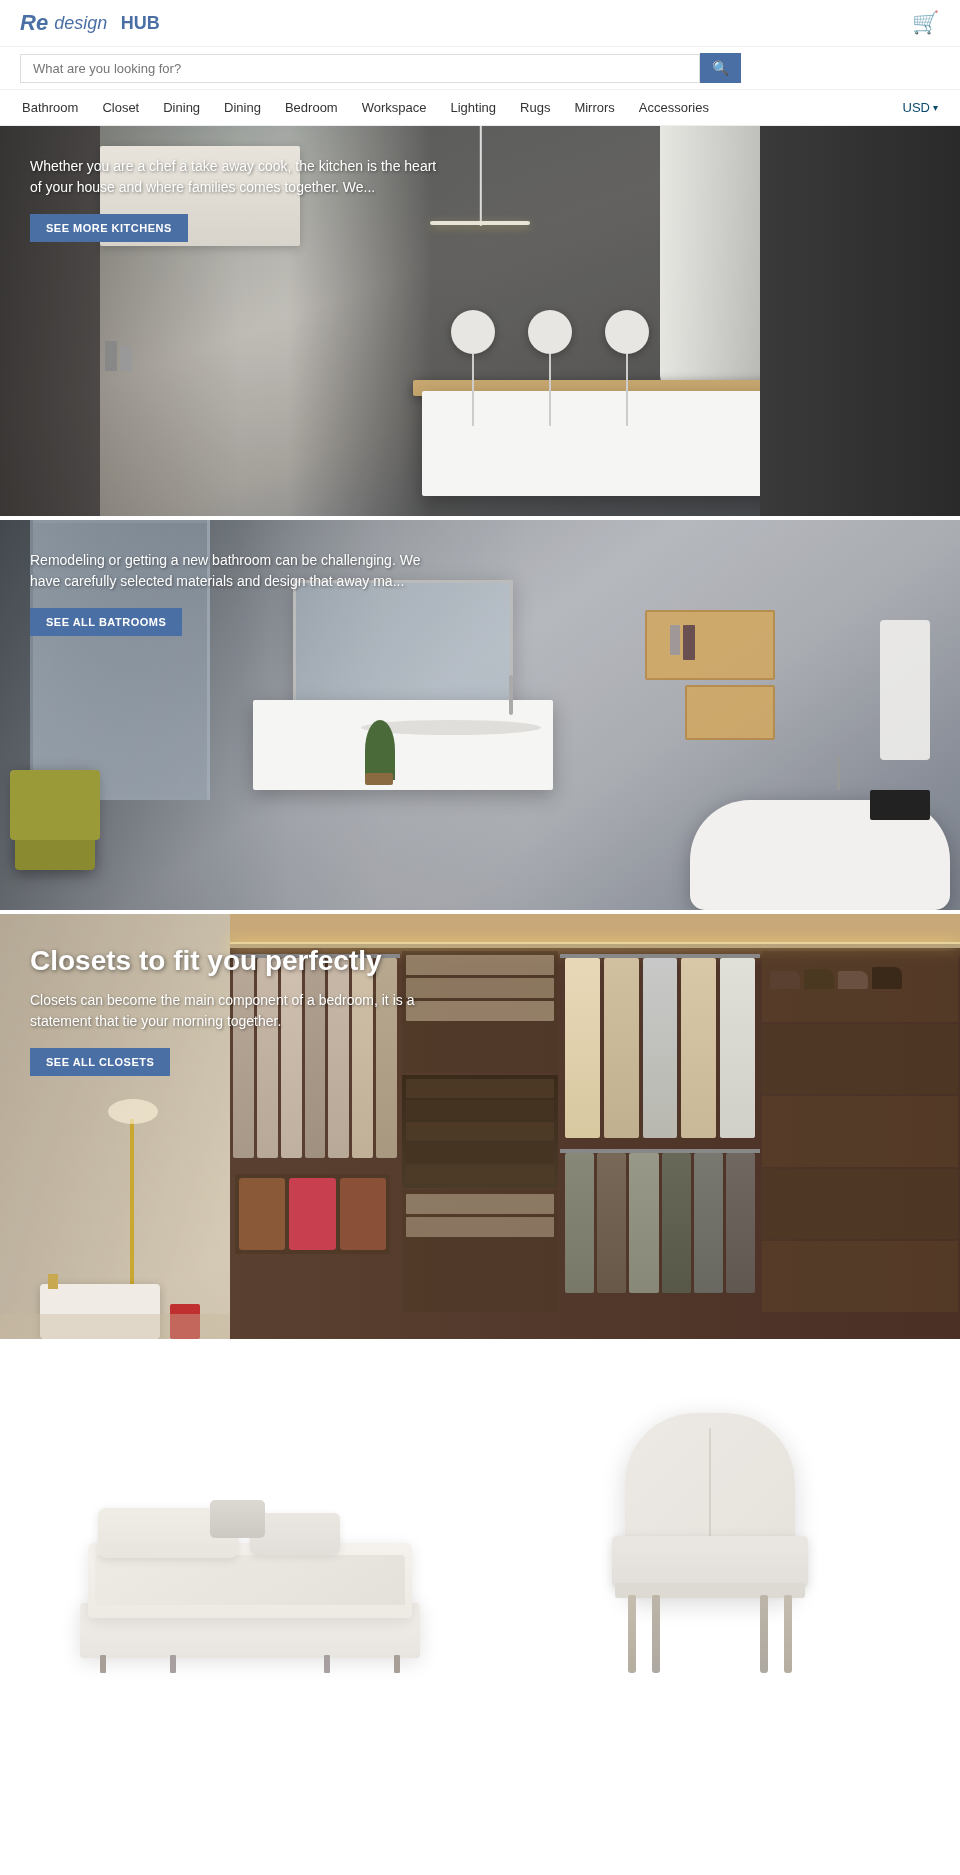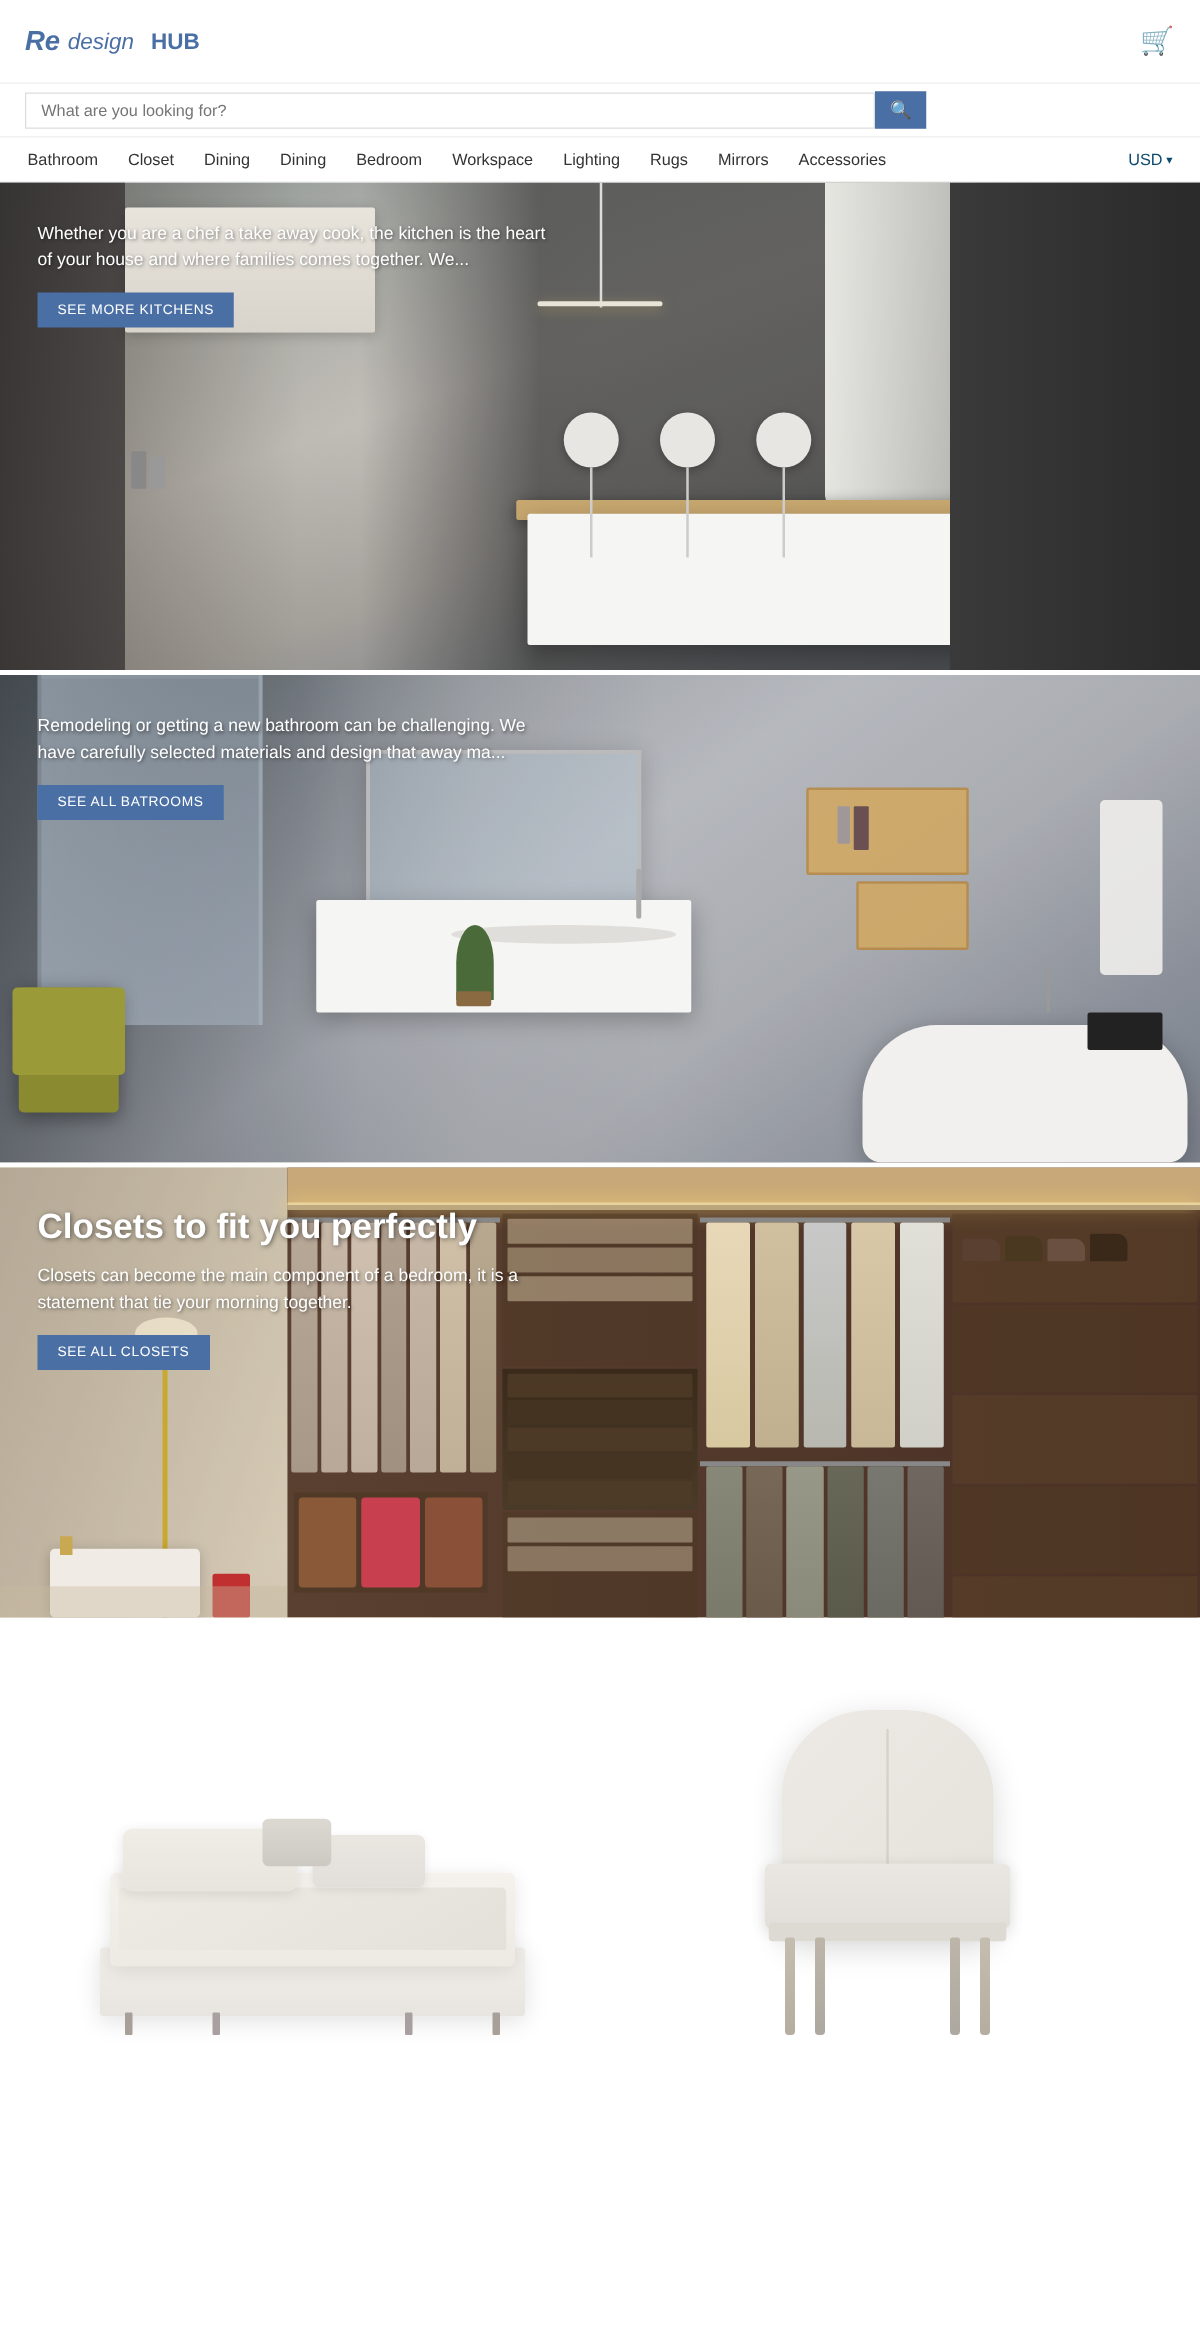--- a/index.html
+++ b/index.html
@@ -2,21 +2,21 @@
 <html><head>
   <meta charset="utf-8">
   <style>
     * { margin: 0; padding: 0; box-sizing: border-box; }
     body { font-family: Arial, sans-serif; background: #fff; width: 960px; }
 
     
     .header {
       display: flex;
       align-items: center;
-      padding: 20px 20px;
+      padding: 10px 20px;
       border-bottom: 1px solid #eee;
       justify-content: space-between;
     }
     .logo {
       display: flex;
       align-items: center;
       gap: 4px;
       font-size: 20px;
       color: #4a6fa5;
       font-style: italic;
@@ -158,21 +158,21 @@
       line-height: 1.5;
       text-shadow: 1px 1px 3px rgba(0,0,0,0.5);
       margin-bottom: 16px;
     }
     .hero-btn {
       display: inline-block;
       background: #4a6fa5;
       color: white;
       padding: 8px 16px;
       font-size: 11px;
-      font-weight: normal;
+      font-weight: bold;
       letter-spacing: 0.5px;
       cursor: pointer;
       border: none;
       text-transform: uppercase;
     }
 
     
     .kitchen-scene {
       position: absolute;
       inset: 0;
@@ -332,21 +332,21 @@
       <div style="position:absolute;bottom:130px;left:38%;width:30px;height:60px;background:#4a6a3a;border-radius:50% 50% 0 0;"></div>
       <div style="position:absolute;bottom:125px;left:38%;width:28px;height:12px;background:#8a6a40;border-radius:2px;"></div>
     </div>
   </div>
   <div class="hero-content">
     <p>Remodeling or getting a new bathroom can be challenging. We have carefully selected materials and design that away ma...</p>
     <button class="hero-btn">SEE ALL BATROOMS</button>
   </div>
 </div>
 
-<div class="hero-section" style="height:360px;">
+<div class="hero-section" style="height:425px;">
   <div class="hero-bg closet-bg">
     <div class="closet-illustration"></div>
     <div class="hero-overlay"></div>
     <div class="closet-scene">
 
       <div style="position:absolute;bottom:0;left:0;width:230px;height:100%;background:rgba(245,240,230,0.4);"></div>
 
       <div style="position:absolute;bottom:0;left:130px;width:4px;height:220px;background:#c8a830;"></div>
       <div style="position:absolute;bottom:215px;left:108px;width:50px;height:25px;background:rgba(255,245,220,0.6);border-radius:50%;"></div>
 

